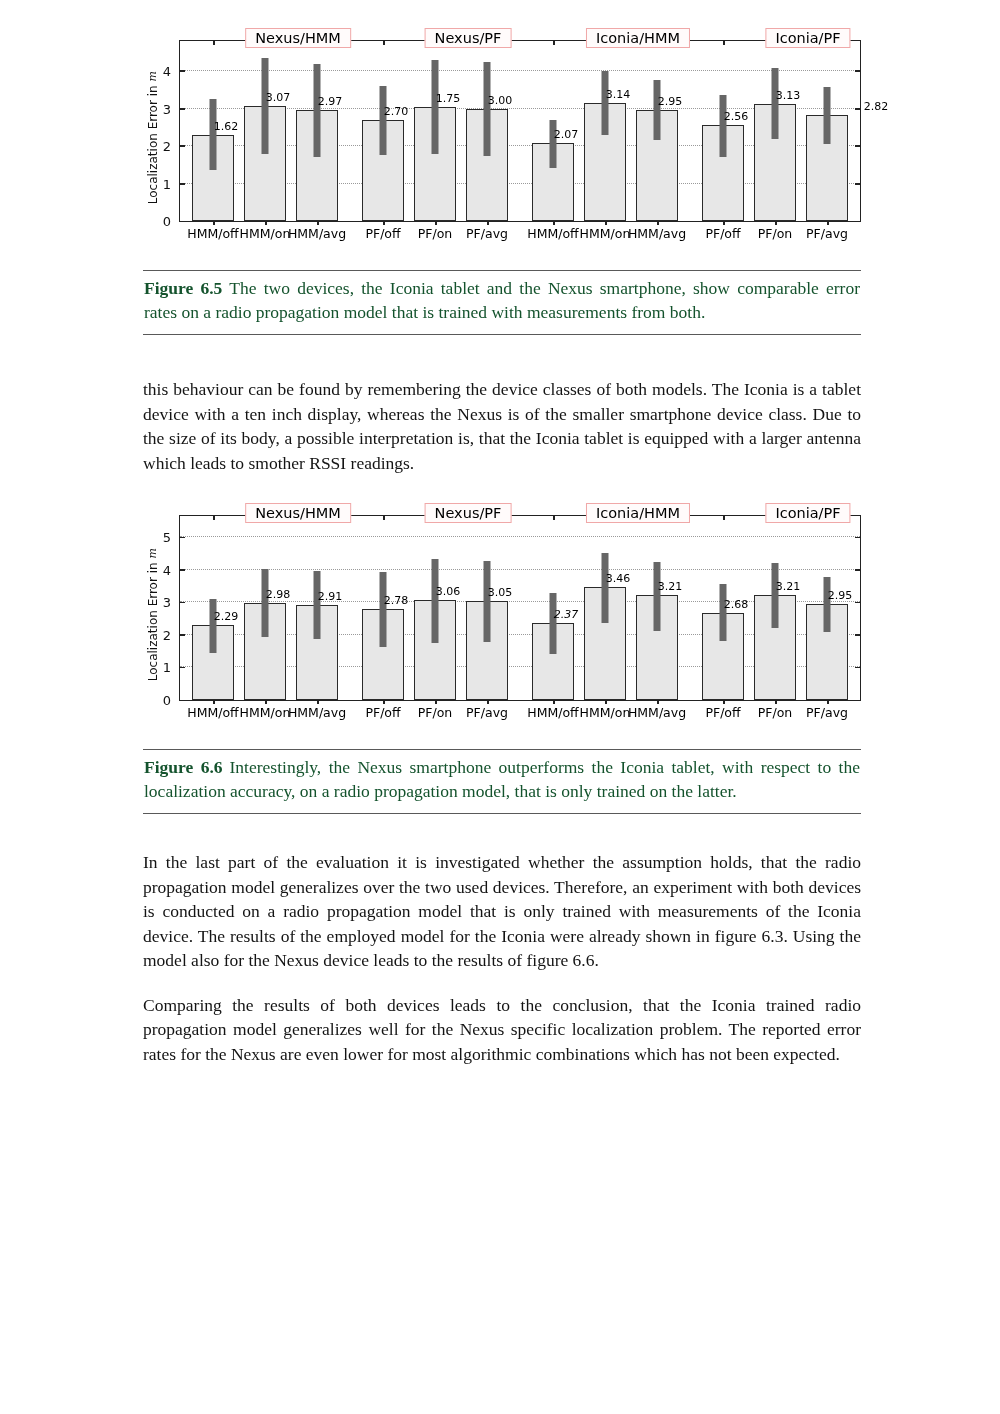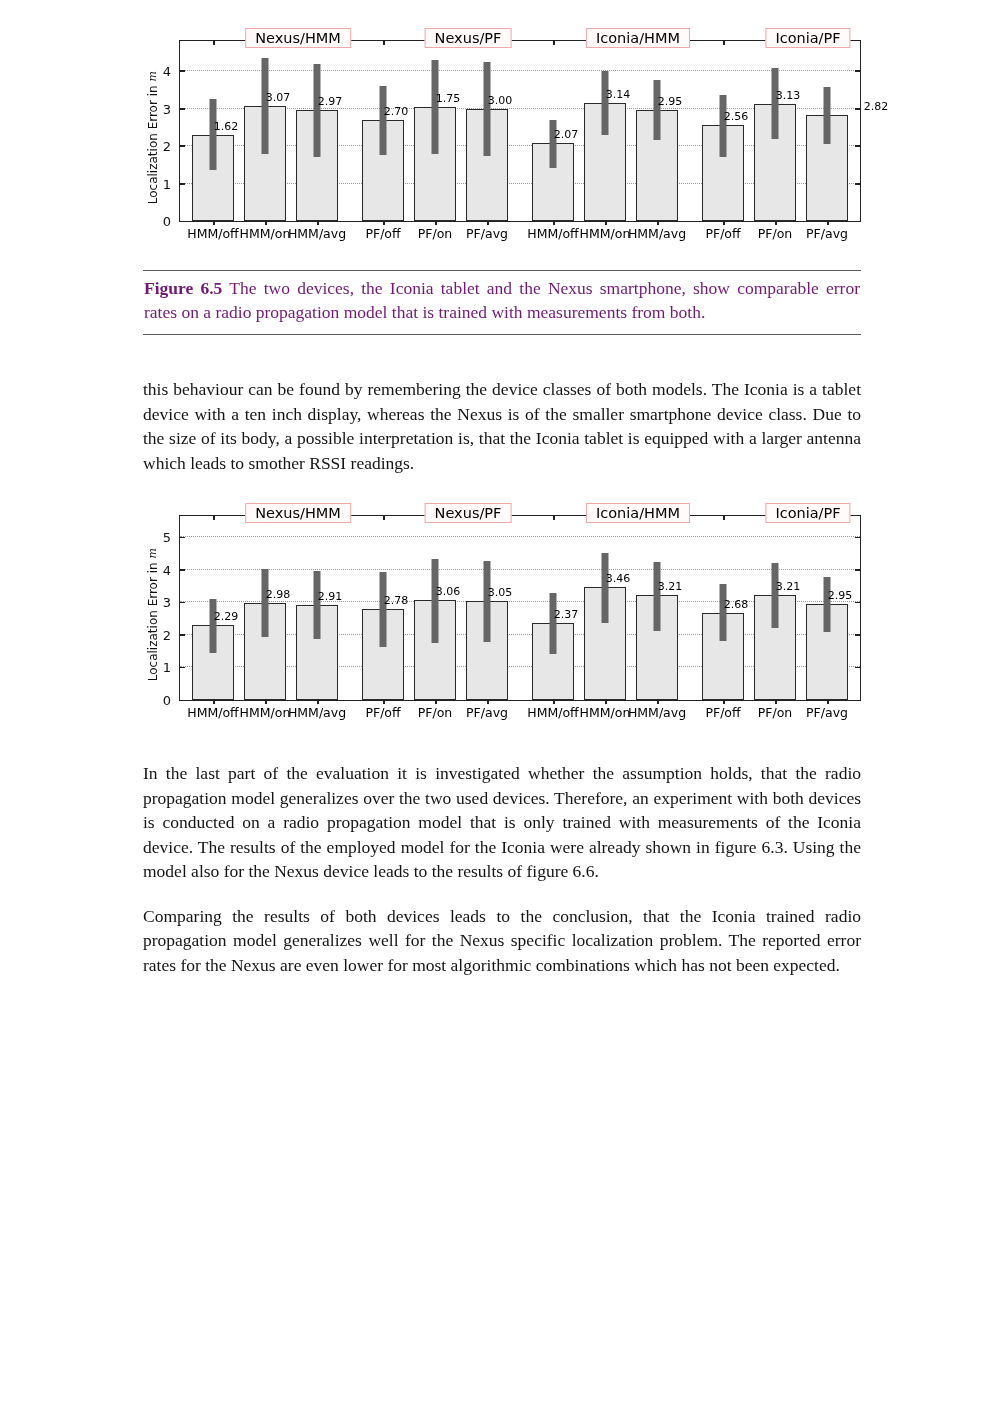--- a/index.html
+++ b/index.html
@@ -65,21 +65,21 @@
     font-family:"DejaVu Sans","Liberation Sans",sans-serif;
     font-size:12.5px;color:#000;white-space:nowrap;
   }
   .btick{position:absolute;top:100%;left:50%;width:1.6px;height:4px;background:#222;}
   .ttick{position:absolute;top:0;left:50%;width:1.6px;height:4px;background:#222;}
   
   .caption{
     margin-top:24px;
     border-top:1.1px solid #595959;border-bottom:1.1px solid #595959;
     padding:5px 1px 10px 1px;
-    font-size:17.5px;line-height:24px;text-align:justify;color:#701a75;
+    font-size:17.5px;line-height:24px;text-align:justify;color:#14532d;
   }
   .caption b{margin-right:7px;}
   
   .bodypar{
     font-size:17.5px;line-height:24.5px;text-align:justify;
     margin:0;color:#141414;
   }
   .mt-lg{margin-top:42px;}
   .mt-md{margin-top:36px;}
   .mt-sm{margin-top:20px;}
@@ -307,21 +307,21 @@
                   <div class="xlbl">PF/avg</div>
                   <div class="btick"></div>
                   <div class="ttick"></div>
                 </div>
               </div>
               <div class="bargroup">
                 <div class="gbox" style="border: 1.5px solid rgb(240, 168, 168); background: rgb(255, 251, 251);">Iconia/HMM</div>
                 <div class="slot">
                   <div class="bar" style="height: 41.9469%; background: rgb(231, 231, 231); border-color: rgb(42, 42, 42);"></div>
                   <div class="errbar" style="bottom: 25.1327%; height: 32.9204%; background: rgb(102, 102, 102);"></div>
-                  <div class="valbl" style="bottom: calc(41.9469% + 2px);">2.37</div>
+                  <div class="valbl" style="bottom: calc(41.9469% + 2px); font-style: italic;">2.37</div>
                   <div class="xlbl">HMM/off</div>
                   <div class="btick"></div>
                   <div class="ttick"></div>
                 </div>
                 <div class="slot">
                   <div class="bar" style="height: 61.2389%; background: rgb(231, 231, 231); border-color: rgb(42, 42, 42);"></div>
                   <div class="errbar" style="bottom: 41.9469%; height: 38.0531%; background: rgb(102, 102, 102);"></div>
                   <div class="valbl" style="bottom: calc(61.2389% + 2px);">3.46</div>
                   <div class="xlbl">HMM/on</div>
                   <div class="btick"></div>
@@ -359,19 +359,20 @@
                   <div class="errbar" style="bottom: 37.1681%; height: 29.5575%; background: rgb(102, 102, 102);"></div>
                   <div class="valbl" style="bottom: calc(52.2124% + 2px);">2.95</div>
                   <div class="xlbl">PF/avg</div>
                   <div class="btick"></div>
                   <div class="ttick"></div>
                 </div>
               </div>
             </div>
           </div>
         </div>
+      <div class="caption"><b>Figure 6.6</b><span>Interestingly, the Nexus smartphone outperforms the Iconia tablet, with respect to the localization accuracy, on a radio propagation model, that is only trained on the latter.</span></div>
     </section>
 
     <p class="bodypar mt-md">In the last part of the evaluation it is investigated whether the assumption holds, that the radio propagation model generalizes over the two used devices. Therefore, an experiment with both devices is conducted on a radio propagation model that is only trained with measurements of the Iconia device. The results of the employed model for the Iconia were already shown in figure 6.3. Using the model also for the Nexus device leads to the results of figure 6.6.</p>
     <p class="bodypar mt-sm">Comparing the results of both devices leads to the conclusion, that the Iconia trained radio propagation model generalizes well for the Nexus specific localization problem. The reported error rates for the Nexus are even lower for most algorithmic combinations which has not been expected.</p>
 
   </div>
 </div>
 
 </body></html>

